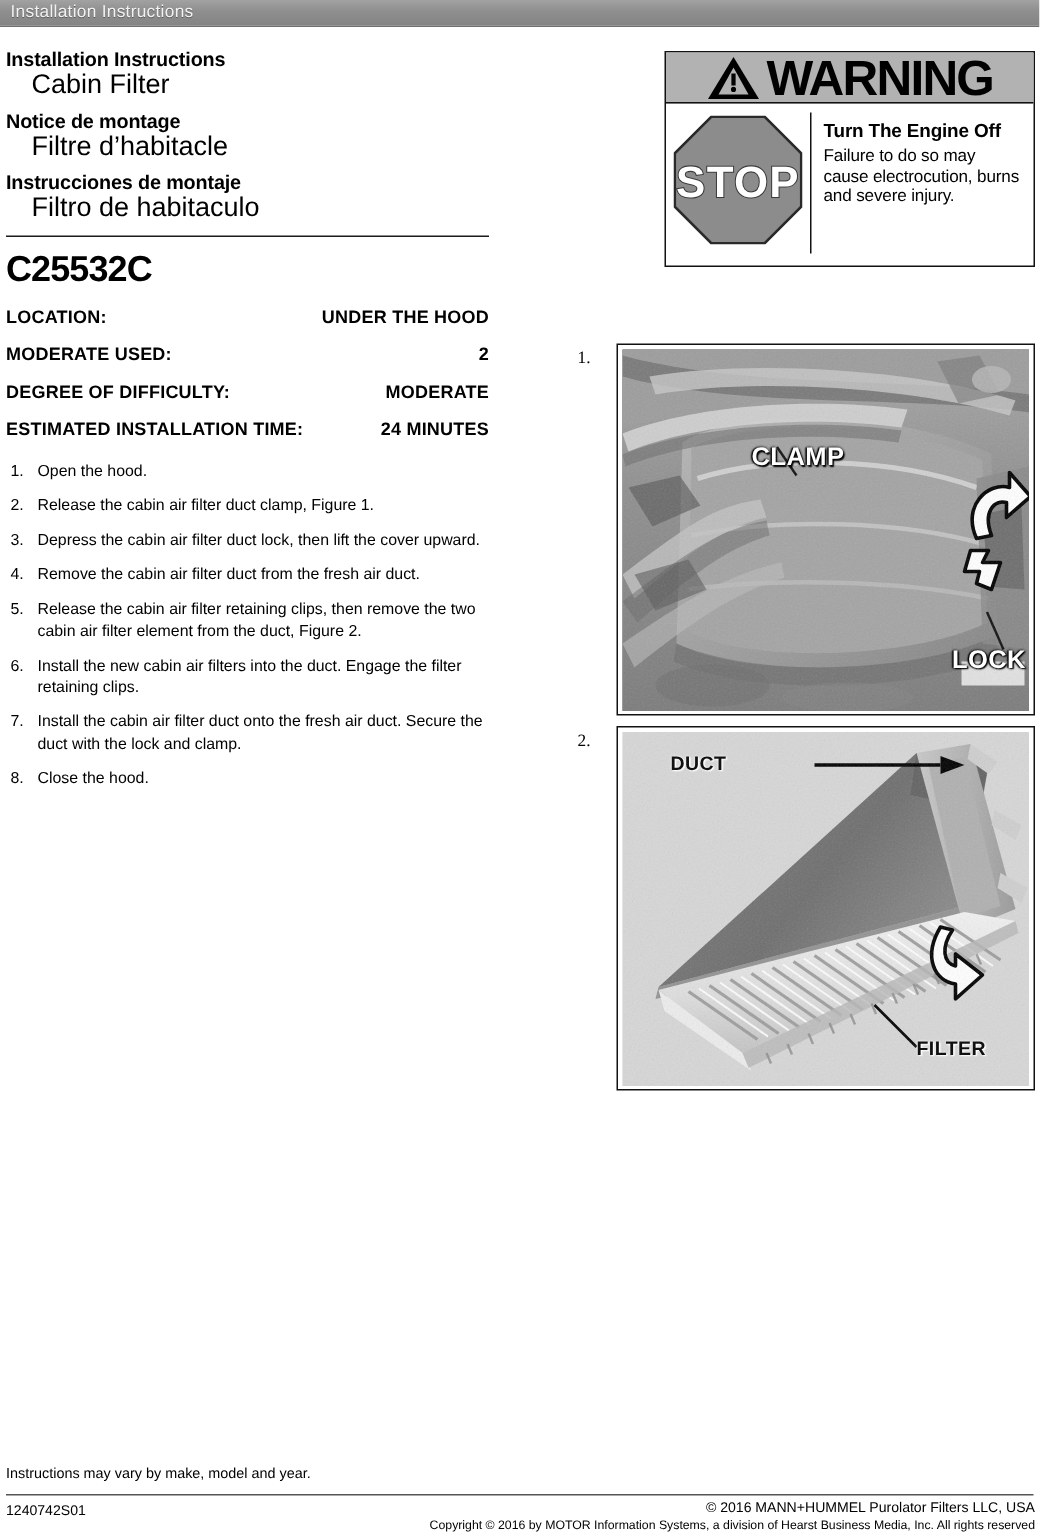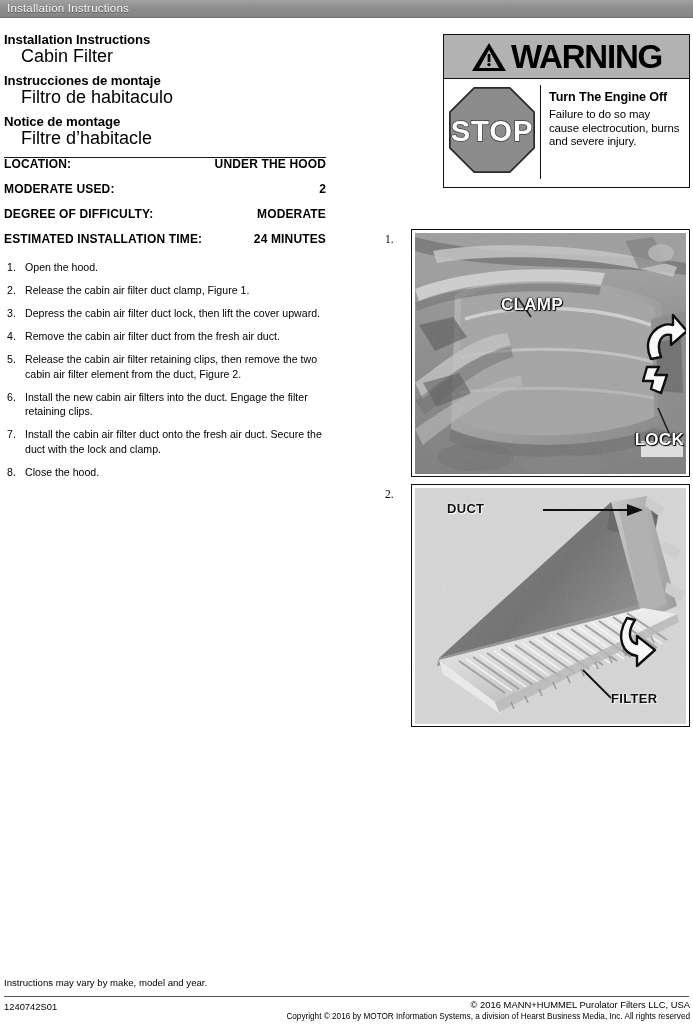--- a/index.html
+++ b/index.html
@@ -119,21 +119,21 @@
     position: absolute;
     left: 58px; top: 2px;
     width: 247px;
     border: 1.4px solid #111;
     box-sizing: border-box;
     background: #fff;
   }
   .warn-head {
     background: #b2b2b2;
     border-bottom: 1.4px solid #111;
-    height: 44px;
+    height: 34px;
     display: flex;
     align-items: center;
     justify-content: center;
     gap: 4px;
     padding: 0 4px;
     box-sizing: border-box;
   }
   .warn-tri { flex: 0 0 auto; display:block; }
   .warn-word {
     font-size: 33px;
@@ -245,31 +245,32 @@
 </div>
 
 <div class="left-col">
 
   <div class="titleblock">
     <div class="t-row">
       <div class="t-main">Installation Instructions</div>
       <div class="t-sub">Cabin Filter</div>
     </div>
     <div class="t-row">
+      <div class="t-main">Notice de montage</div>
+      <div class="t-sub">Filtre d’habitacle</div>
+    </div>
+    <div class="t-row">
       <div class="t-main">Instrucciones de montaje</div>
       <div class="t-sub">Filtro de habitaculo</div>
     </div>
-    <div class="t-row">
-      <div class="t-main">Notice de montage</div>
-      <div class="t-sub">Filtre d’habitacle</div>
-    </div>
   </div>
 
   <hr class="rule">
 
+  <div class="partno">C25532C</div>
 
   <table class="spec-table">
     <tbody>
       <tr>
         <td class="spec-label">LOCATION:</td>
         <td class="spec-value">UNDER THE HOOD</td>
       </tr>
       <tr>
         <td class="spec-label">MODERATE USED:</td>
         <td class="spec-value">2</td>

